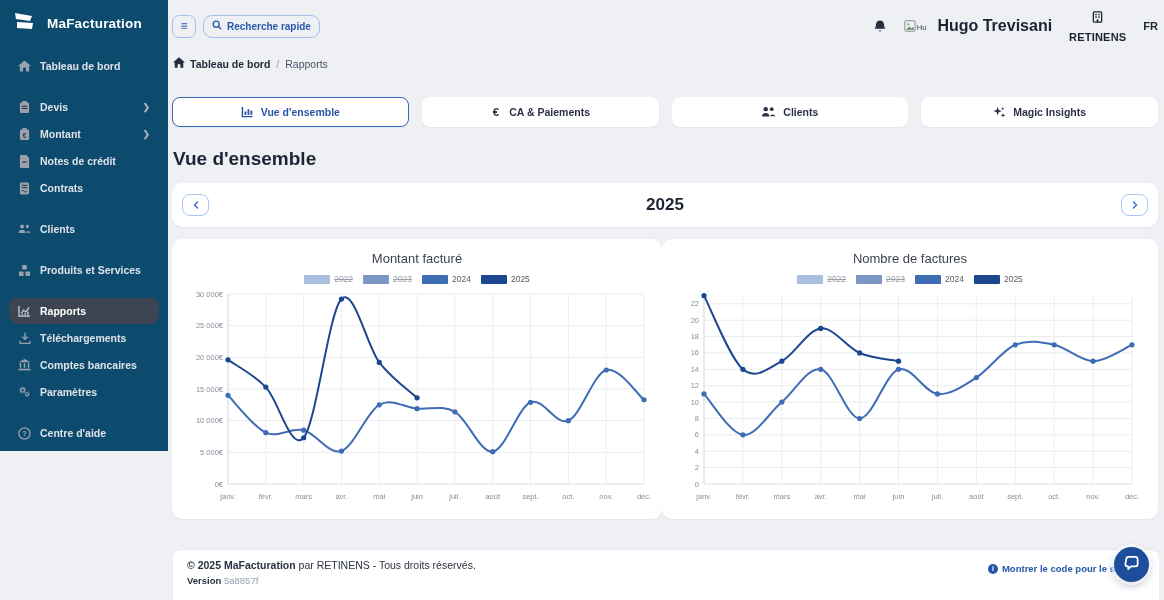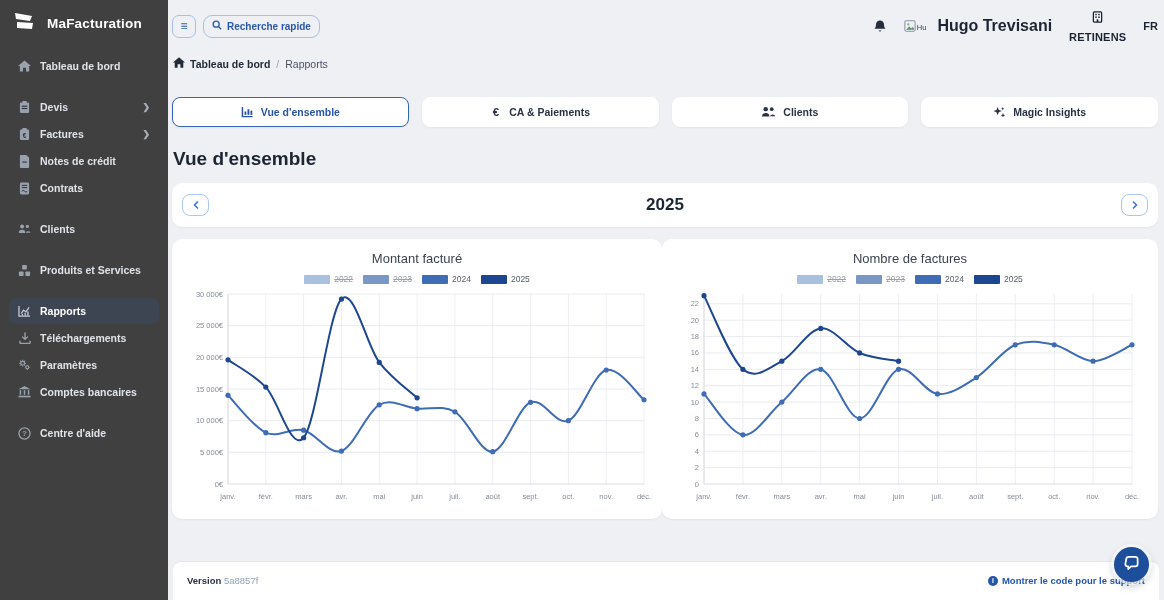--- a/index.html
+++ b/index.html
@@ -1,20 +1,20 @@
 <!DOCTYPE html>
 <html><head>
 <meta charset="utf-8">
 <style>
   * { margin:0; padding:0; box-sizing:border-box; }
   html,body { width:1164px; height:600px; overflow:hidden; font-family:"Liberation Sans", sans-serif; }
   body { display:flex; background:#eef0f4; }
 
   
-  .sidebar { width:168px; min-width:168px; height:600px; background:#404040; color:#d4d8df; display:flex; flex-direction:column; }
+  .sidebar { width:168px; min-width:168px; height:451px; background:#0c4a6e; color:#d4d8df; display:flex; flex-direction:column; }
   .logo-row { display:flex; align-items:center; gap:9px; padding:11px 12px 13px 12px; }
   .logo-mark svg { display:block; }
   .logo-text { color:#ffffff; font-size:13.5px; font-weight:800; letter-spacing:.2px; }
   .side-nav { flex:1; padding:4px 0; }
   .side-item { display:flex; align-items:center; height:26px; margin:1px 9px; padding:0 9px; border-radius:8px; cursor:pointer; font-size:10.5px; font-weight:600; color:#dfe2e8; }
   .side-item.gap { margin-top:15px; }
   .side-item.active { background:#3d4452; color:#ffffff; }
   .side-item .ic { width:13px; height:13px; margin-right:9px; color:#9aa1ad; display:flex; align-items:center; justify-content:center; }
   .side-item.active .ic { color:#c7ccd6; }
   .side-item .lbl { flex:1; white-space:nowrap; }
@@ -110,21 +110,21 @@
         <span class="chev">❯</span>
       </div>
       <div class="side-item">
         <span class="ic">
           <svg width="11" height="13" viewBox="0 0 12 14">
             <rect x="1" y="1.5" width="10" height="11.5" rx="1.5" fill="currentColor"></rect>
             <rect x="3.5" y="0" width="5" height="3" rx="1" fill="currentColor"></rect>
             <text x="6" y="10.5" font-size="7" text-anchor="middle" fill="#2b3240" font-weight="bold">€</text>
           </svg>
         </span>
-        <span class="lbl">Factures</span>
+        <span class="lbl">Montant</span>
         <span class="chev">❯</span>
       </div>
       <div class="side-item">
         <span class="ic">
           <svg width="11" height="13" viewBox="0 0 12 14">
             <path d="M2 0 h6 l3 3 v10 a1 1 0 0 1 -1 1 h-8 a1 1 0 0 1 -1-1 v-12 a1 1 0 0 1 1-1z" fill="currentColor"></path>
             <rect x="3.5" y="7" width="5" height="1.2" fill="#2b3240"></rect>
           </svg>
         </span>
         <span class="lbl">Notes de crédit</span>
@@ -178,39 +178,39 @@
           <svg width="12" height="12" viewBox="0 0 13 13">
             <path d="M6.5 0.5 v7 M3.5 5 l3 3 3-3" stroke="currentColor" stroke-width="1.5" fill="none"></path>
             <path d="M1 9.5 v2 a1 1 0 0 0 1 1 h9 a1 1 0 0 0 1-1 v-2" stroke="currentColor" stroke-width="1.5" fill="none"></path>
           </svg>
         </span>
         <span class="lbl">Téléchargements</span>
       </div>
       <div class="side-item">
         <span class="ic">
           <svg width="13" height="12" viewBox="0 0 14 13">
-            <circle cx="5" cy="4.5" r="2" fill="none" stroke="currentColor" stroke-width="1.3"></circle>
-            <path d="M5 0.8 v1.4 M5 6.8 v1.4 M1.3 4.5 h1.4 M7.3 4.5 h1.4 M2.3 1.8 l1 1 M6.7 6.2 l1 1 M7.7 1.8 l-1 1 M3.3 6.2 l-1 1" stroke="currentColor" stroke-width="1.1"></path>
-            <circle cx="10" cy="9" r="1.7" fill="none" stroke="currentColor" stroke-width="1.2"></circle>
-            <path d="M10 6.4 v1 M10 10.6 v1 M7.4 9 h1 M11.6 9 h1" stroke="currentColor" stroke-width="1"></path>
-          </svg>
-        </span>
-        <span class="lbl">Paramètres</span>
-      </div>
-      <div class="side-item">
-        <span class="ic">
-          <svg width="13" height="12" viewBox="0 0 14 13">
             <path d="M7 0 L13.5 3.5 H0.5 Z" fill="currentColor"></path>
             <rect x="1.8" y="4.5" width="1.6" height="5" fill="currentColor"></rect>
             <rect x="6.2" y="4.5" width="1.6" height="5" fill="currentColor"></rect>
             <rect x="10.6" y="4.5" width="1.6" height="5" fill="currentColor"></rect>
             <rect x="0.5" y="10.5" width="13" height="1.8" fill="currentColor"></rect>
           </svg>
         </span>
         <span class="lbl">Comptes bancaires</span>
+      </div>
+      <div class="side-item">
+        <span class="ic">
+          <svg width="13" height="12" viewBox="0 0 14 13">
+            <circle cx="5" cy="4.5" r="2" fill="none" stroke="currentColor" stroke-width="1.3"></circle>
+            <path d="M5 0.8 v1.4 M5 6.8 v1.4 M1.3 4.5 h1.4 M7.3 4.5 h1.4 M2.3 1.8 l1 1 M6.7 6.2 l1 1 M7.7 1.8 l-1 1 M3.3 6.2 l-1 1" stroke="currentColor" stroke-width="1.1"></path>
+            <circle cx="10" cy="9" r="1.7" fill="none" stroke="currentColor" stroke-width="1.2"></circle>
+            <path d="M10 6.4 v1 M10 10.6 v1 M7.4 9 h1 M11.6 9 h1" stroke="currentColor" stroke-width="1"></path>
+          </svg>
+        </span>
+        <span class="lbl">Paramètres</span>
       </div>
       <div class="side-item gap">
         <span class="ic">
           <svg width="13" height="13" viewBox="0 0 14 14">
             <circle cx="7" cy="7" r="6" fill="none" stroke="currentColor" stroke-width="1.4"></circle>
             <text x="7" y="10" font-size="8.5" text-anchor="middle" fill="currentColor" font-weight="bold">?</text>
           </svg>
         </span>
         <span class="lbl">Centre d'aide</span>
       </div>
@@ -512,20 +512,21 @@
           <circle cx="103.81818181818181" cy="75.1551724137931" r="2.6" fill="#1d4690"></circle>
           <circle cx="142.72727272727275" cy="42.39655172413793" r="2.6" fill="#1d4690"></circle>
           <circle cx="181.63636363636363" cy="66.9655172413793" r="2.6" fill="#1d4690"></circle>
           <circle cx="220.54545454545453" cy="75.1551724137931" r="2.6" fill="#1d4690"></circle>
         </svg>
     </div>
   </div>
 
   <div class="footer">
     <div class="foot-left">
+      <div class="foot-line1"><b>© 2025 MaFacturation</b><span> par RETINENS - Tous droits réservés.</span></div>
       <div class="foot-line2">
         <span class="vlabel">Version</span>
         <span class="vvalue">5a8857f</span>
       </div>
     </div>
     <div class="foot-right">
       <span class="info-dot">i</span>
       <span>Montrer le code pour le support</span>
     </div>
   </div>

